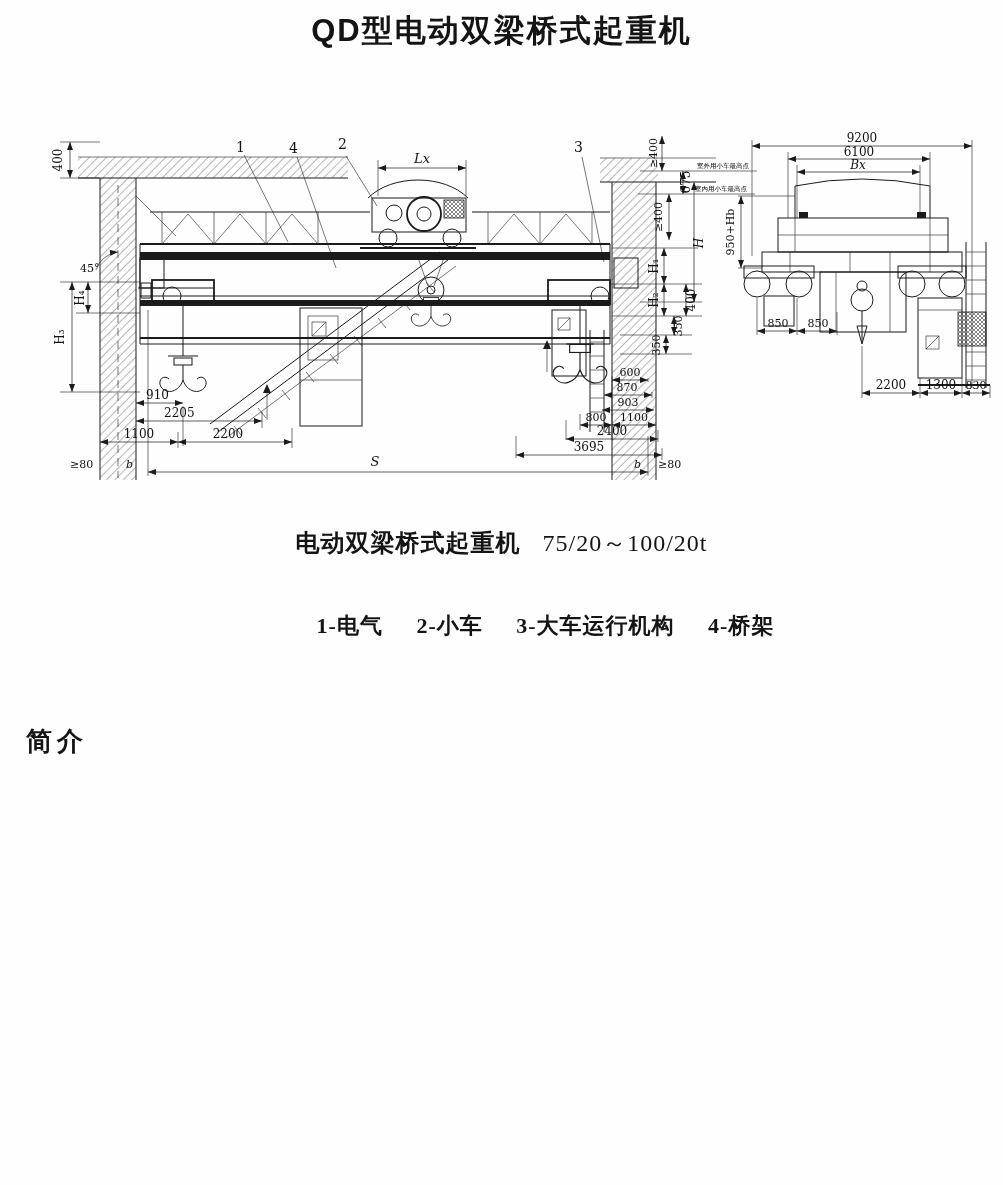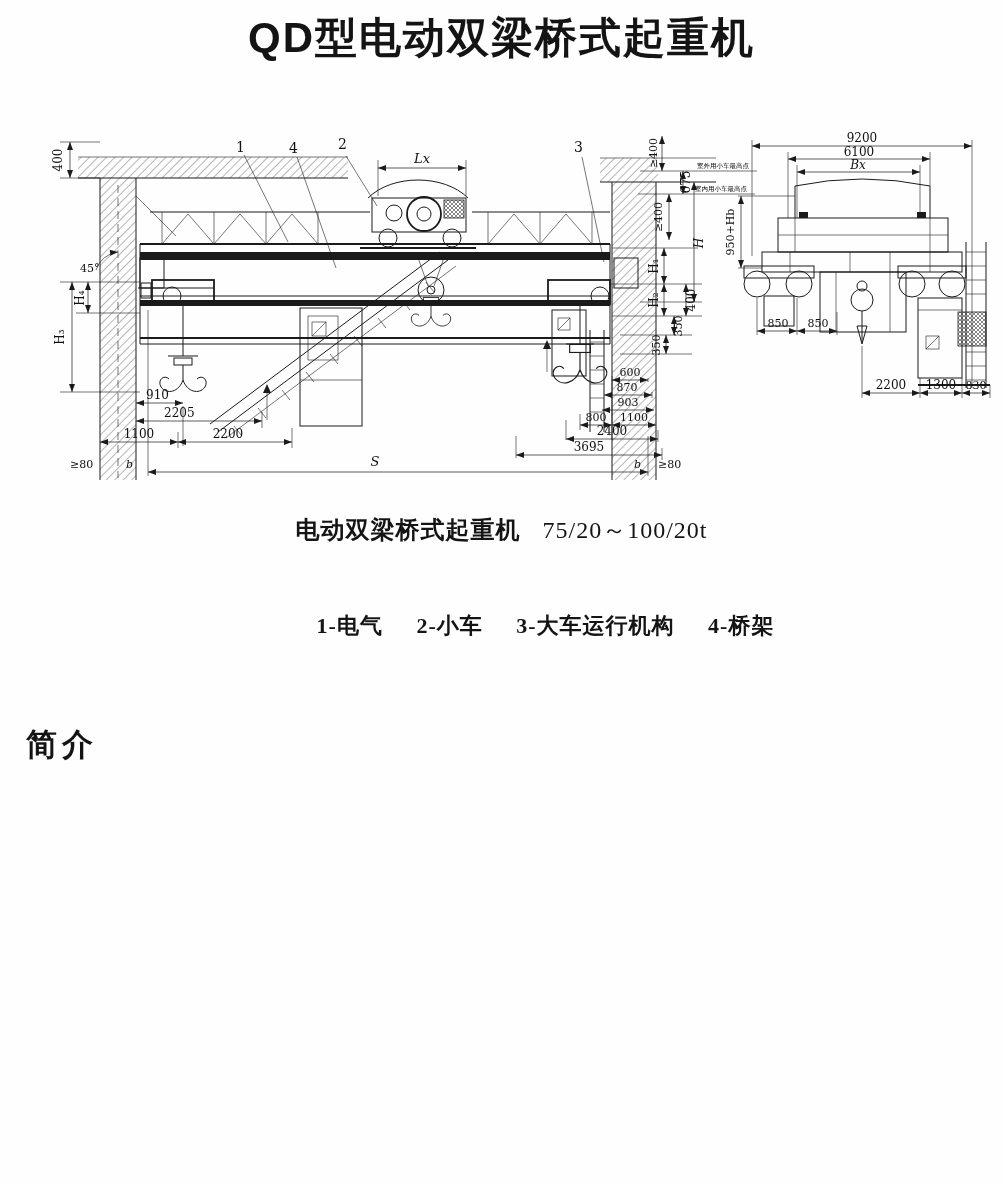--- a/index.html
+++ b/index.html
@@ -3,38 +3,38 @@
 <meta charset="utf-8">
 <style>
   html,body{margin:0;padding:0;}
   body{
     width:1003px;height:1185px;position:relative;background:#fefefe;
     font-family:"Liberation Serif","DejaVu Serif",serif;color:#141414;overflow:hidden;
   }
   .page-title{
     position:absolute;top:10px;left:0;width:1003px;text-align:center;
     font-family:"Liberation Sans","DejaVu Sans",sans-serif;
-    font-weight:bold;font-size:42px;letter-spacing:2px;
+    font-weight:bold;font-size:31px;letter-spacing:2px;
   }
   .drawing-svg{position:absolute;top:0;left:0;}
   .caption{
-    position:absolute;top:514px;left:0;width:1003px;text-align:center;
+    position:absolute;top:527px;left:0;width:1003px;text-align:center;
     font-size:24px;
   }
   .caption .cap-name{font-weight:bold;letter-spacing:1px;}
   .caption .cap-spec{margin-left:22px;letter-spacing:1px;}
   .legend{
     position:absolute;top:611px;left:0;width:1003px;text-align:center;
     font-size:22px;font-weight:bold;margin-left:44px;
   }
   .legend span{margin:0 14px;letter-spacing:1px;}
   .intro-heading{
     position:absolute;top:724px;left:26px;
     font-family:"Liberation Sans","DejaVu Sans",sans-serif;
-    font-weight:bold;font-size:31px;letter-spacing:5px;
+    font-weight:bold;font-size:26px;letter-spacing:5px;
   }
   .intro-body{
     position:absolute;top:792px;left:5px;width:986px;
     font-size:23px;line-height:45px;letter-spacing:1px;
     text-align:justify;text-justify:inter-character;
   }
   .intro-body p{margin:0;text-indent:2em;}
   .intro-body p + p{margin-top:8px;}
 
   

